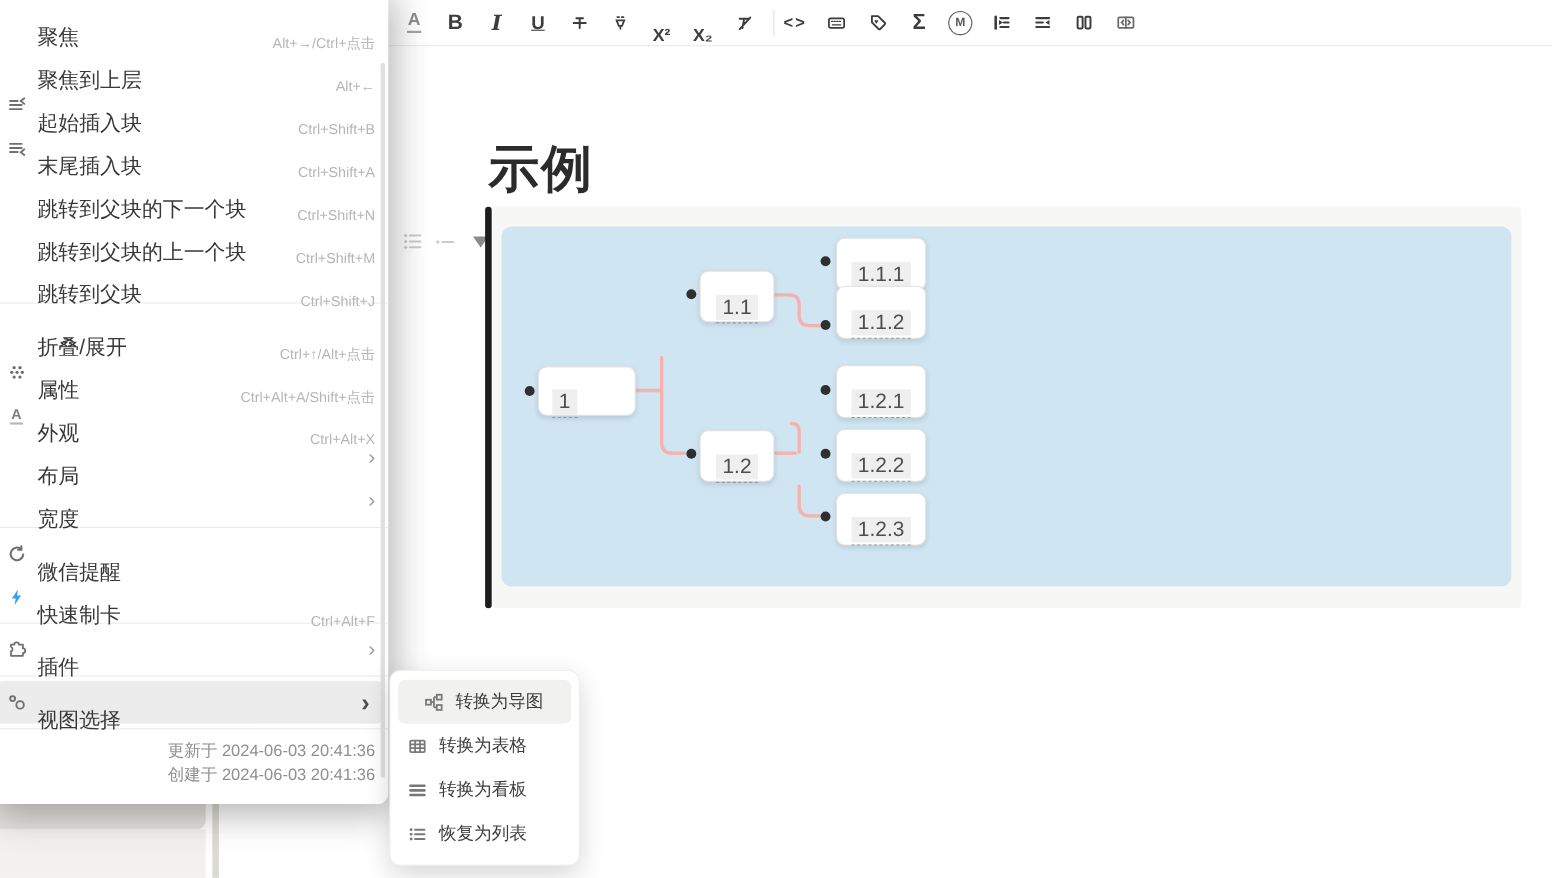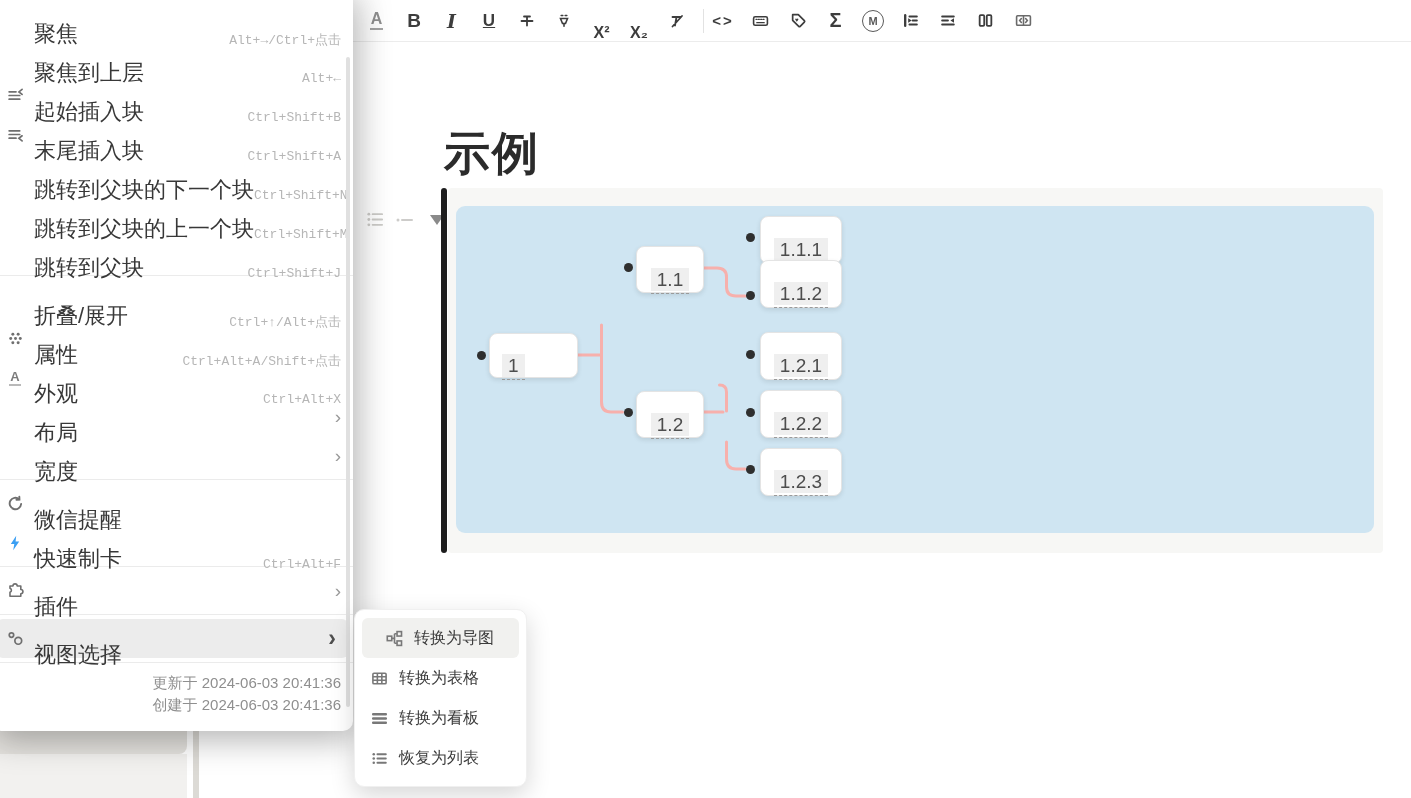--- a/index.html
+++ b/index.html
@@ -41,23 +41,23 @@
     border-top:10px solid #8a8a8a;margin-left:13px;cursor:pointer;}
   
   .bl-band{position:absolute;left:0;top:730px;width:187px;height:24px;background:#e4e2de;border-radius:0 0 8px 0;}
   .bl-panel{position:absolute;left:0;top:754px;width:187px;height:44px;background:#f2f1ef;}
   .bl-strip{position:absolute;left:193px;top:730px;width:6px;height:68px;background:#dcdad5;}
   
   .context-menu{position:absolute;left:-8px;top:-10px;width:361px;height:741px;background:#fff;border-radius:10px;
     box-shadow:0 12px 32px rgba(0,0,0,.22),14px 0 30px rgba(0,0,0,.10);z-index:20;padding-top:8px;box-sizing:border-box;}
   .m-item{height:39px;display:flex;align-items:center;padding:0 12px 0 14px;cursor:pointer;}
   .m-icon{width:18px;margin-right:10px;display:flex;justify-content:center;align-items:center;color:#6f6f6f;flex:none;}
-  .m-label{font-size:22px;color:#383838;white-space:nowrap;margin-top:32px;}
+  .m-label{font-size:19px;color:#383838;white-space:nowrap;margin-top:32px;}
   .m-spacer{flex:1;}
-  .m-shortcut{font-family:Liberation Mono, monospace;font-size:13px;color:#b6b6b6;white-space:nowrap;margin-top:44px;}
+  .m-shortcut{font-family:Liberation Sans, sans-serif;font-size:13px;color:#b6b6b6;white-space:nowrap;margin-top:44px;}
   .m-chevron{font-size:19px;color:#9a9a9a;line-height:1;margin-left:6px;}
   .m-item.highlighted{background:var(--menu-highlight,#ececec);border-radius:6px;margin:0 5px;padding-left:9px;}
   .m-item.highlighted .m-chevron{font-size:23px;color:#4f4f4f;font-weight:bold;}
   .m-divider{height:1px;background:#ebebeb;margin:4px 0;}
   .m-footer{padding:5px 12px 10px;}
   .m-footer div{font-size:15px;color:#8f8f8f;line-height:21.5px;white-space:nowrap;text-align:right;}
   .m-scrollthumb{position:absolute;right:3px;top:67px;width:4px;height:650px;background:#e0e0e0;border-radius:2px;cursor:pointer;}
   .appearance-glyph{font-size:13px;font-weight:bold;color:#7d7d7d;border-bottom:2px solid #b9b9b9;line-height:1;padding:0 1px 1px;}
   
   .submenu{position:absolute;left:354px;top:609px;width:173px;background:#fff;border:1px solid #f0f0f0;

